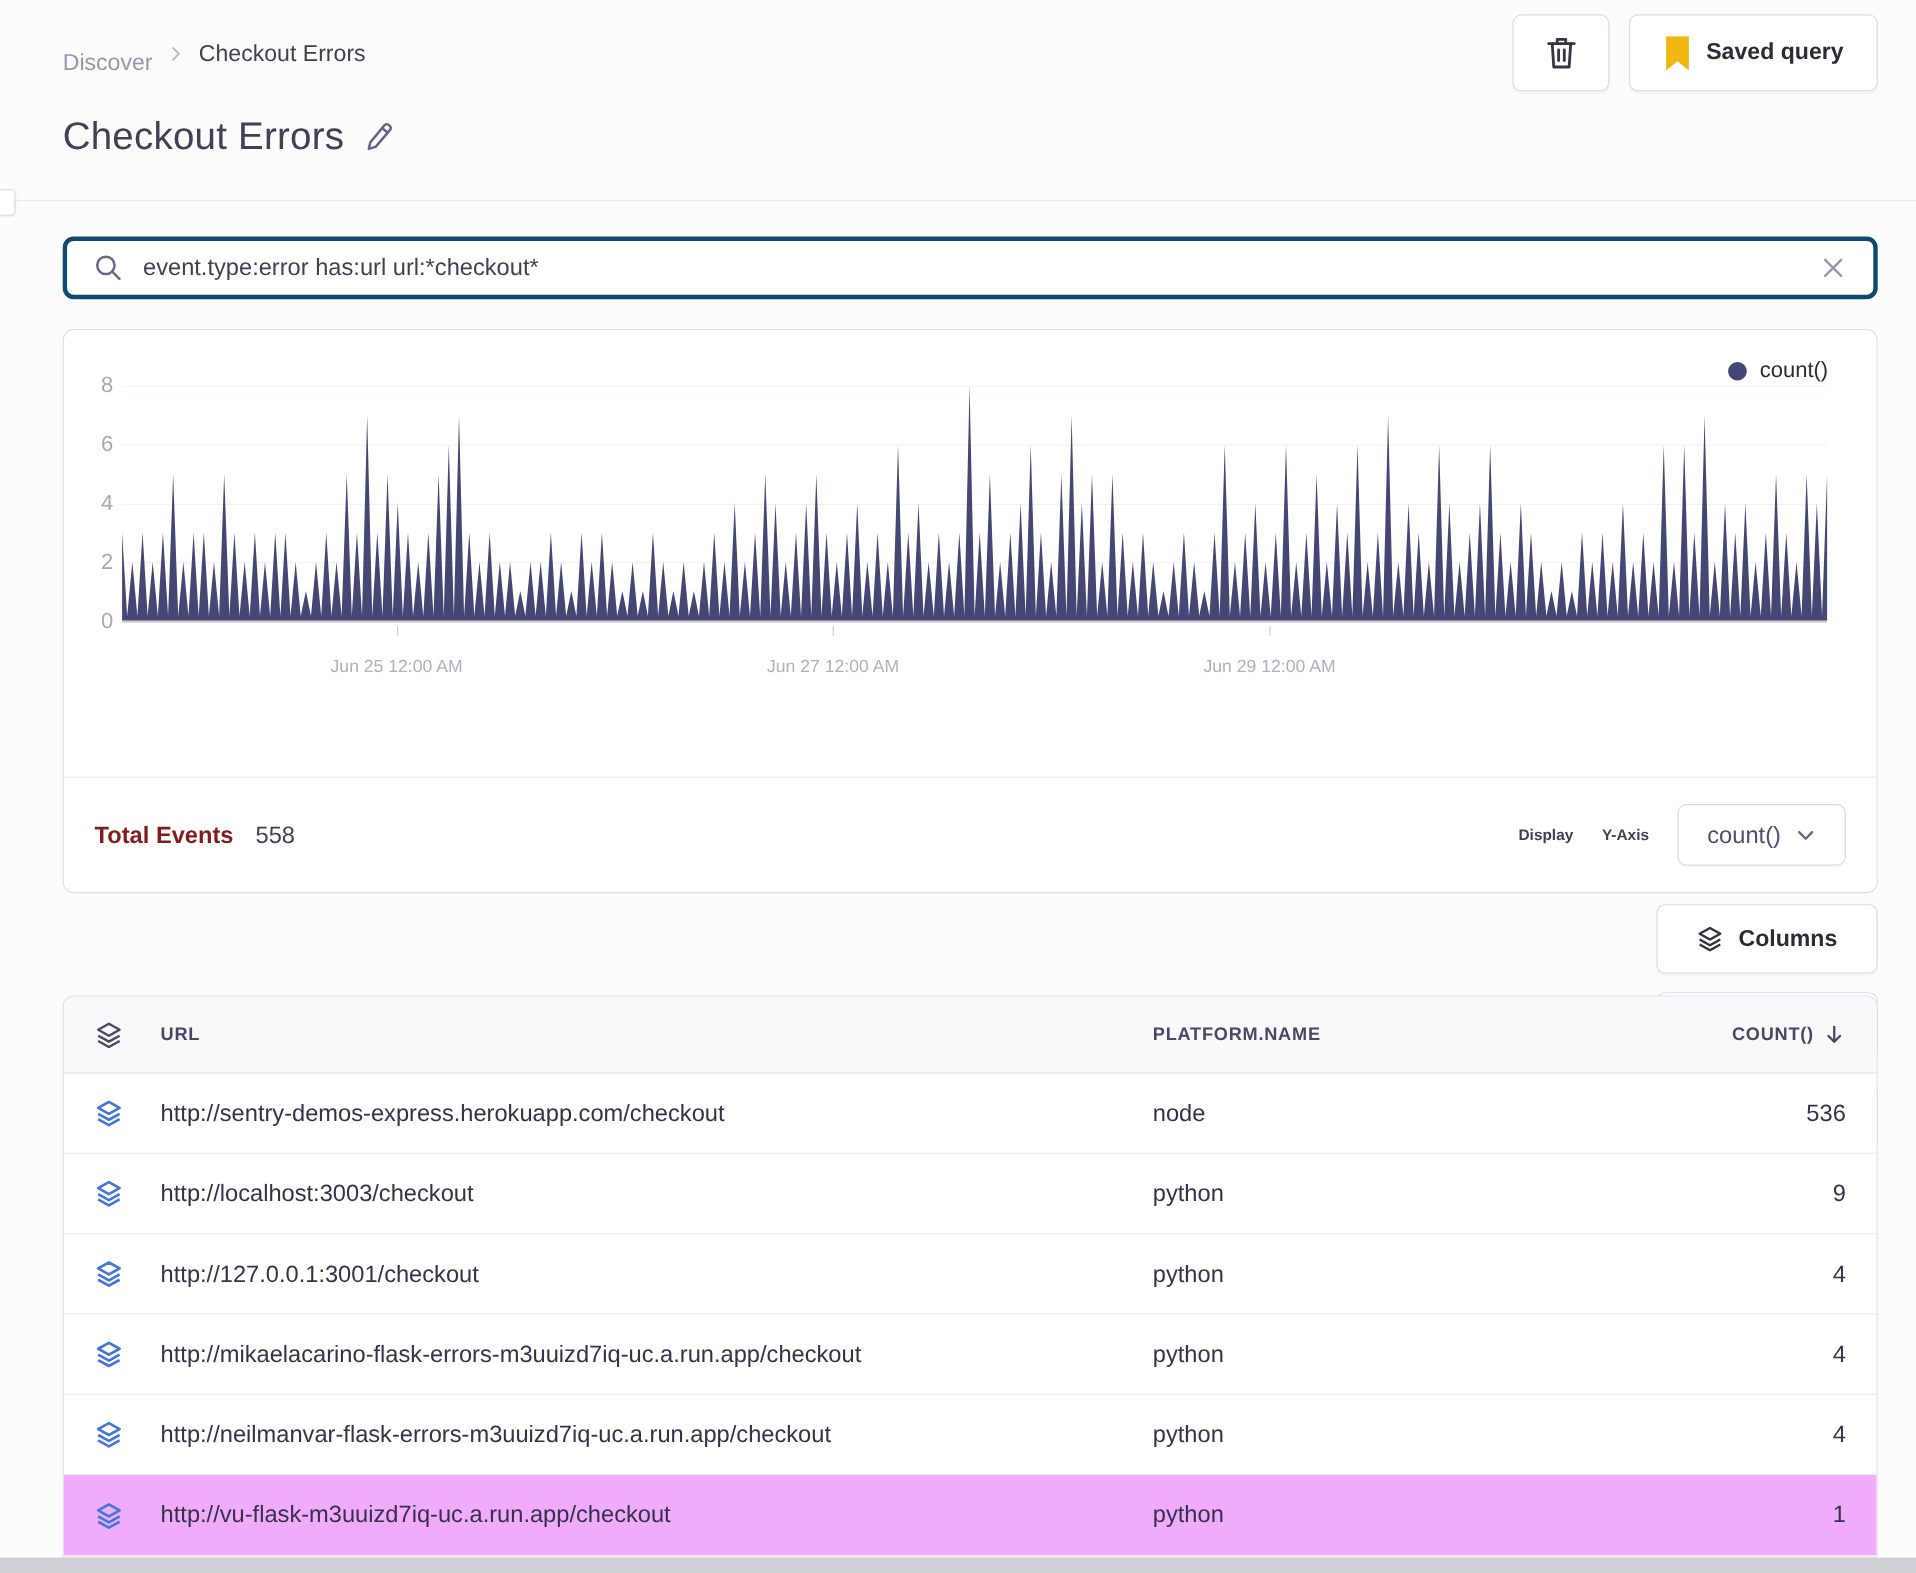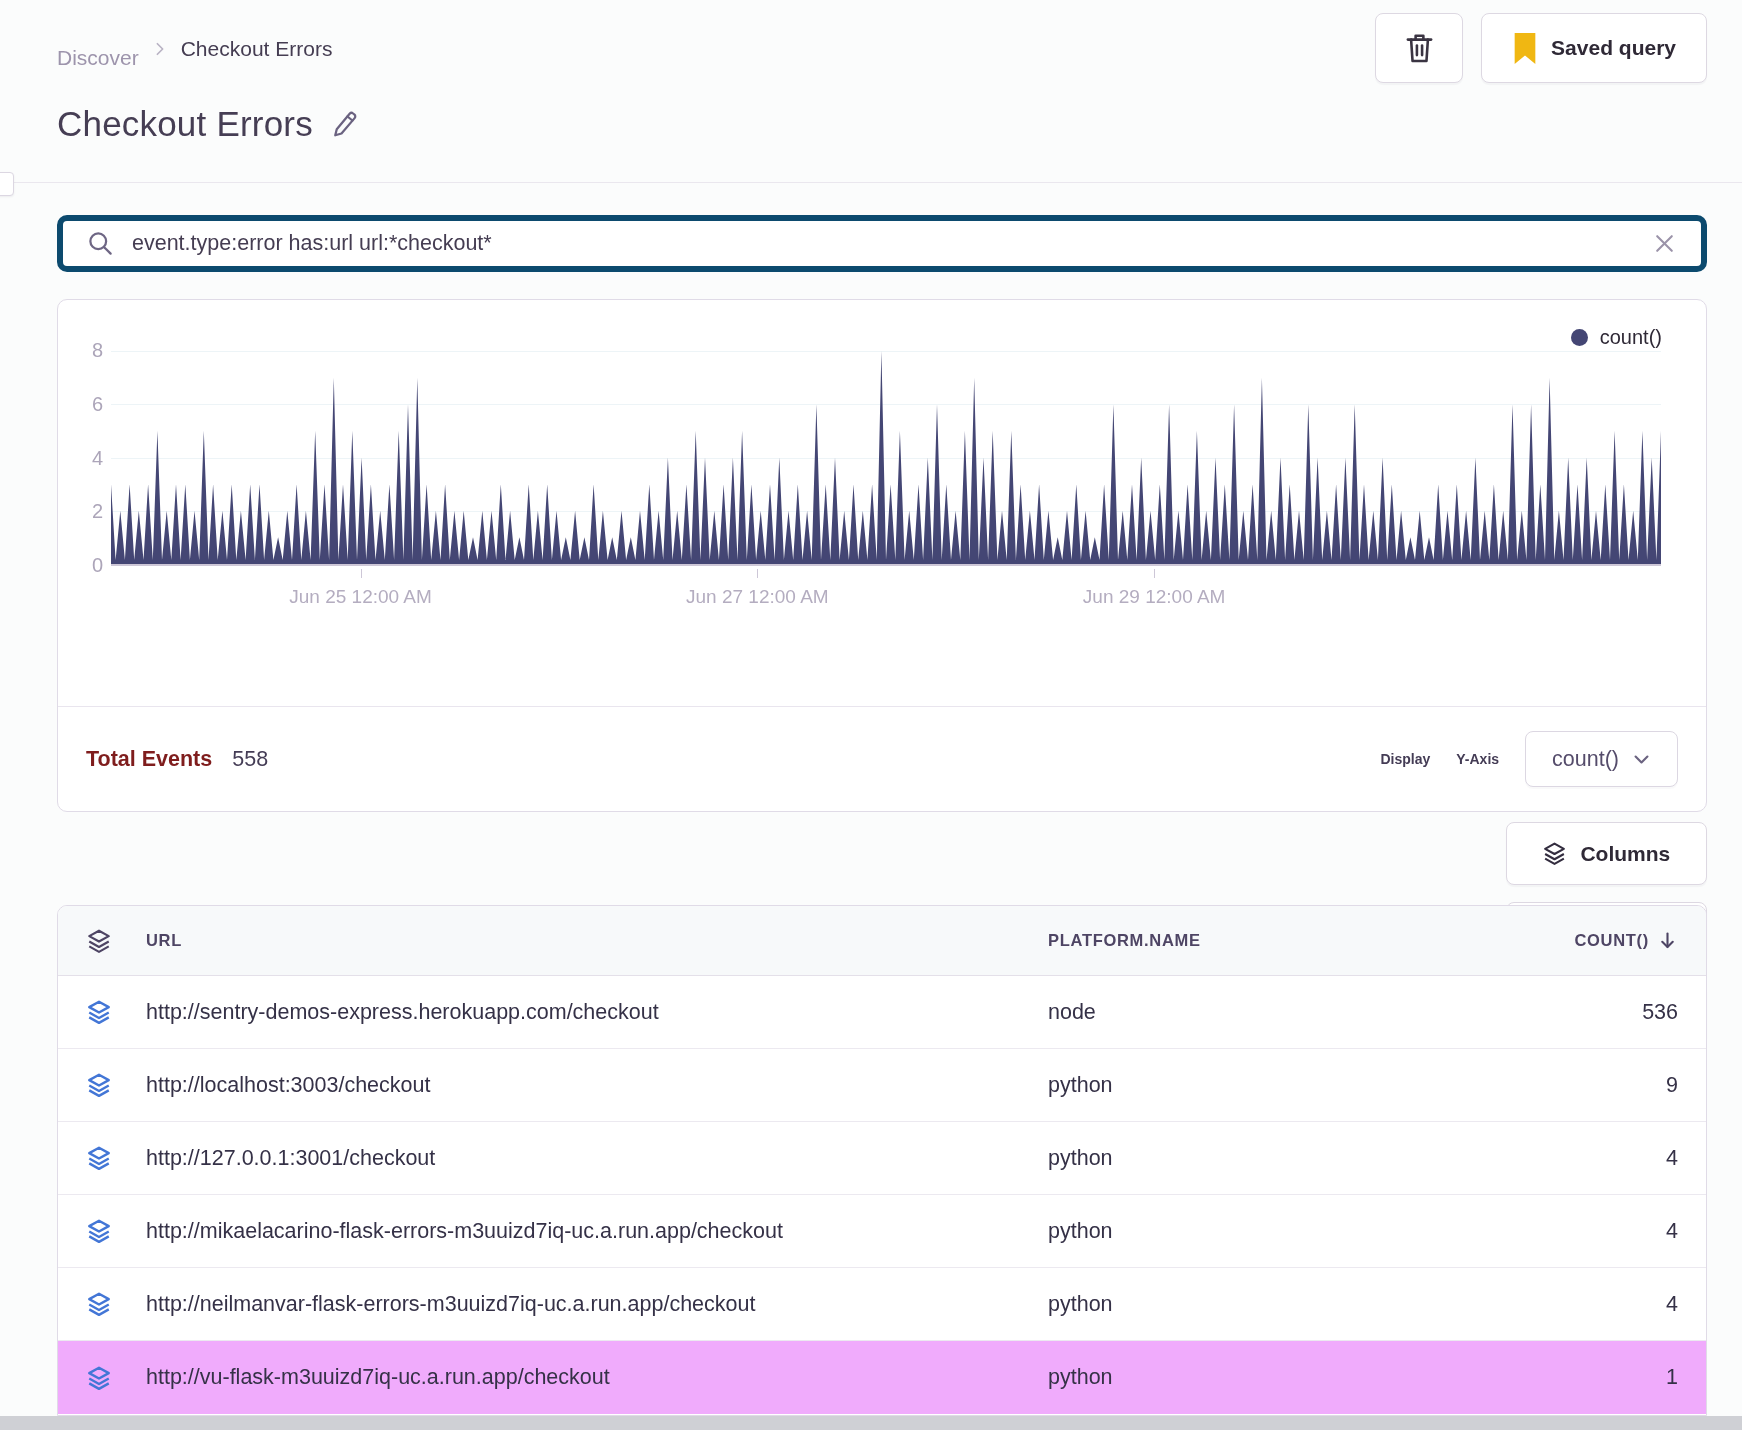--- a/index.html
+++ b/index.html
@@ -32,40 +32,40 @@
   .page-title h1 { font-size: 35px; font-weight: 500; color: #463e54; letter-spacing: 0.2px; }
   .edge-handle {
     position: absolute; left: -6px; top: 172px; width: 20px; height: 24px;
     background: #fff; border: 1px solid #dcd7e2; border-radius: 4px;
     box-shadow: 0 1px 2px rgba(60,50,80,0.08);
   }
 
   
   .search-bar {
     position: absolute; left: 57px; top: 215px; width: 1650px; height: 57px;
-    background: #fff; border: 6px solid #0c4a6e; border-radius: 10px;
+    background: #fff; border: 4px solid #0c4a6e; border-radius: 10px;
     display: flex; align-items: center; padding: 0 24px; gap: 18px;
   }
   .search-query { flex: 1; border: none; outline: none; font-size: 21.5px; color: #453d52; font-family: inherit; background: transparent; }
   .icon-btn { background: none; border: none; cursor: pointer; display: flex; align-items: center; }
 
   
   .chart-panel {
     position: absolute; left: 57px; top: 299px; width: 1650px; height: 513px;
     background: #fff; border: 1px solid #e0dbe7; border-radius: 10px;
   }
   .legend { position: absolute; top: 26px; right: 44px; display: flex; align-items: center; gap: 12px; font-size: 20px; color: #2f2936; cursor: pointer; }
   .legend-dot { width: 17px; height: 17px; border-radius: 50%; }
   .plot { position: absolute; left: 53px; top: 51px; width: 1550px; height: 215px; border-bottom: 2px solid #cdc7d7; }
   .plot svg { position: absolute; inset: 0; overflow: visible; }
   .gridline { position: absolute; left: 0; right: 0; height: 1px; background: #edf4f7; }
   .y-label { position: absolute; width: 40px; text-align: right; font-size: 20px; color: #aca5b9; }
   .y-axis-labels { position: absolute; left: 5px; top: 51px; width: 40px; height: 215px; }
   .x-tick { position: absolute; top: 269px; width: 1px; height: 9px; background: #cdc7d7; }
-  .x-label { position: absolute; top: 286px; transform: translateX(-50%); font-size: 19px; color: #b4adc0; white-space: nowrap; }
+  .x-label { position: absolute; top: 298px; transform: translateX(-50%); font-size: 16px; color: #b4adc0; white-space: nowrap; }
   .chart-divider { position: absolute; left: 0; right: 0; top: 406px; border-top: 1px solid #e9e5ee; }
   .chart-footer { position: absolute; left: 0; right: 0; top: 407px; bottom: 0; display: flex; align-items: center; padding: 0 28px; }
   .total-events { display: flex; align-items: baseline; gap: 20px; font-size: 21.5px; }
   .total-events .lbl { font-weight: 700; color: #7f1d1d; }
   .total-events .val { color: #443c55; }
   .footer-controls { margin-left: auto; display: flex; align-items: center; gap: 26px; }
   .footer-controls .ctl-label { font-size: 14px; font-weight: 700; color: #443c55; }
   .dropdown {
     height: 56px; background: #fff; border: 1px solid #dcd7e2; border-radius: 8px;
     display: inline-flex; align-items: center; justify-content: center; gap: 13px;

